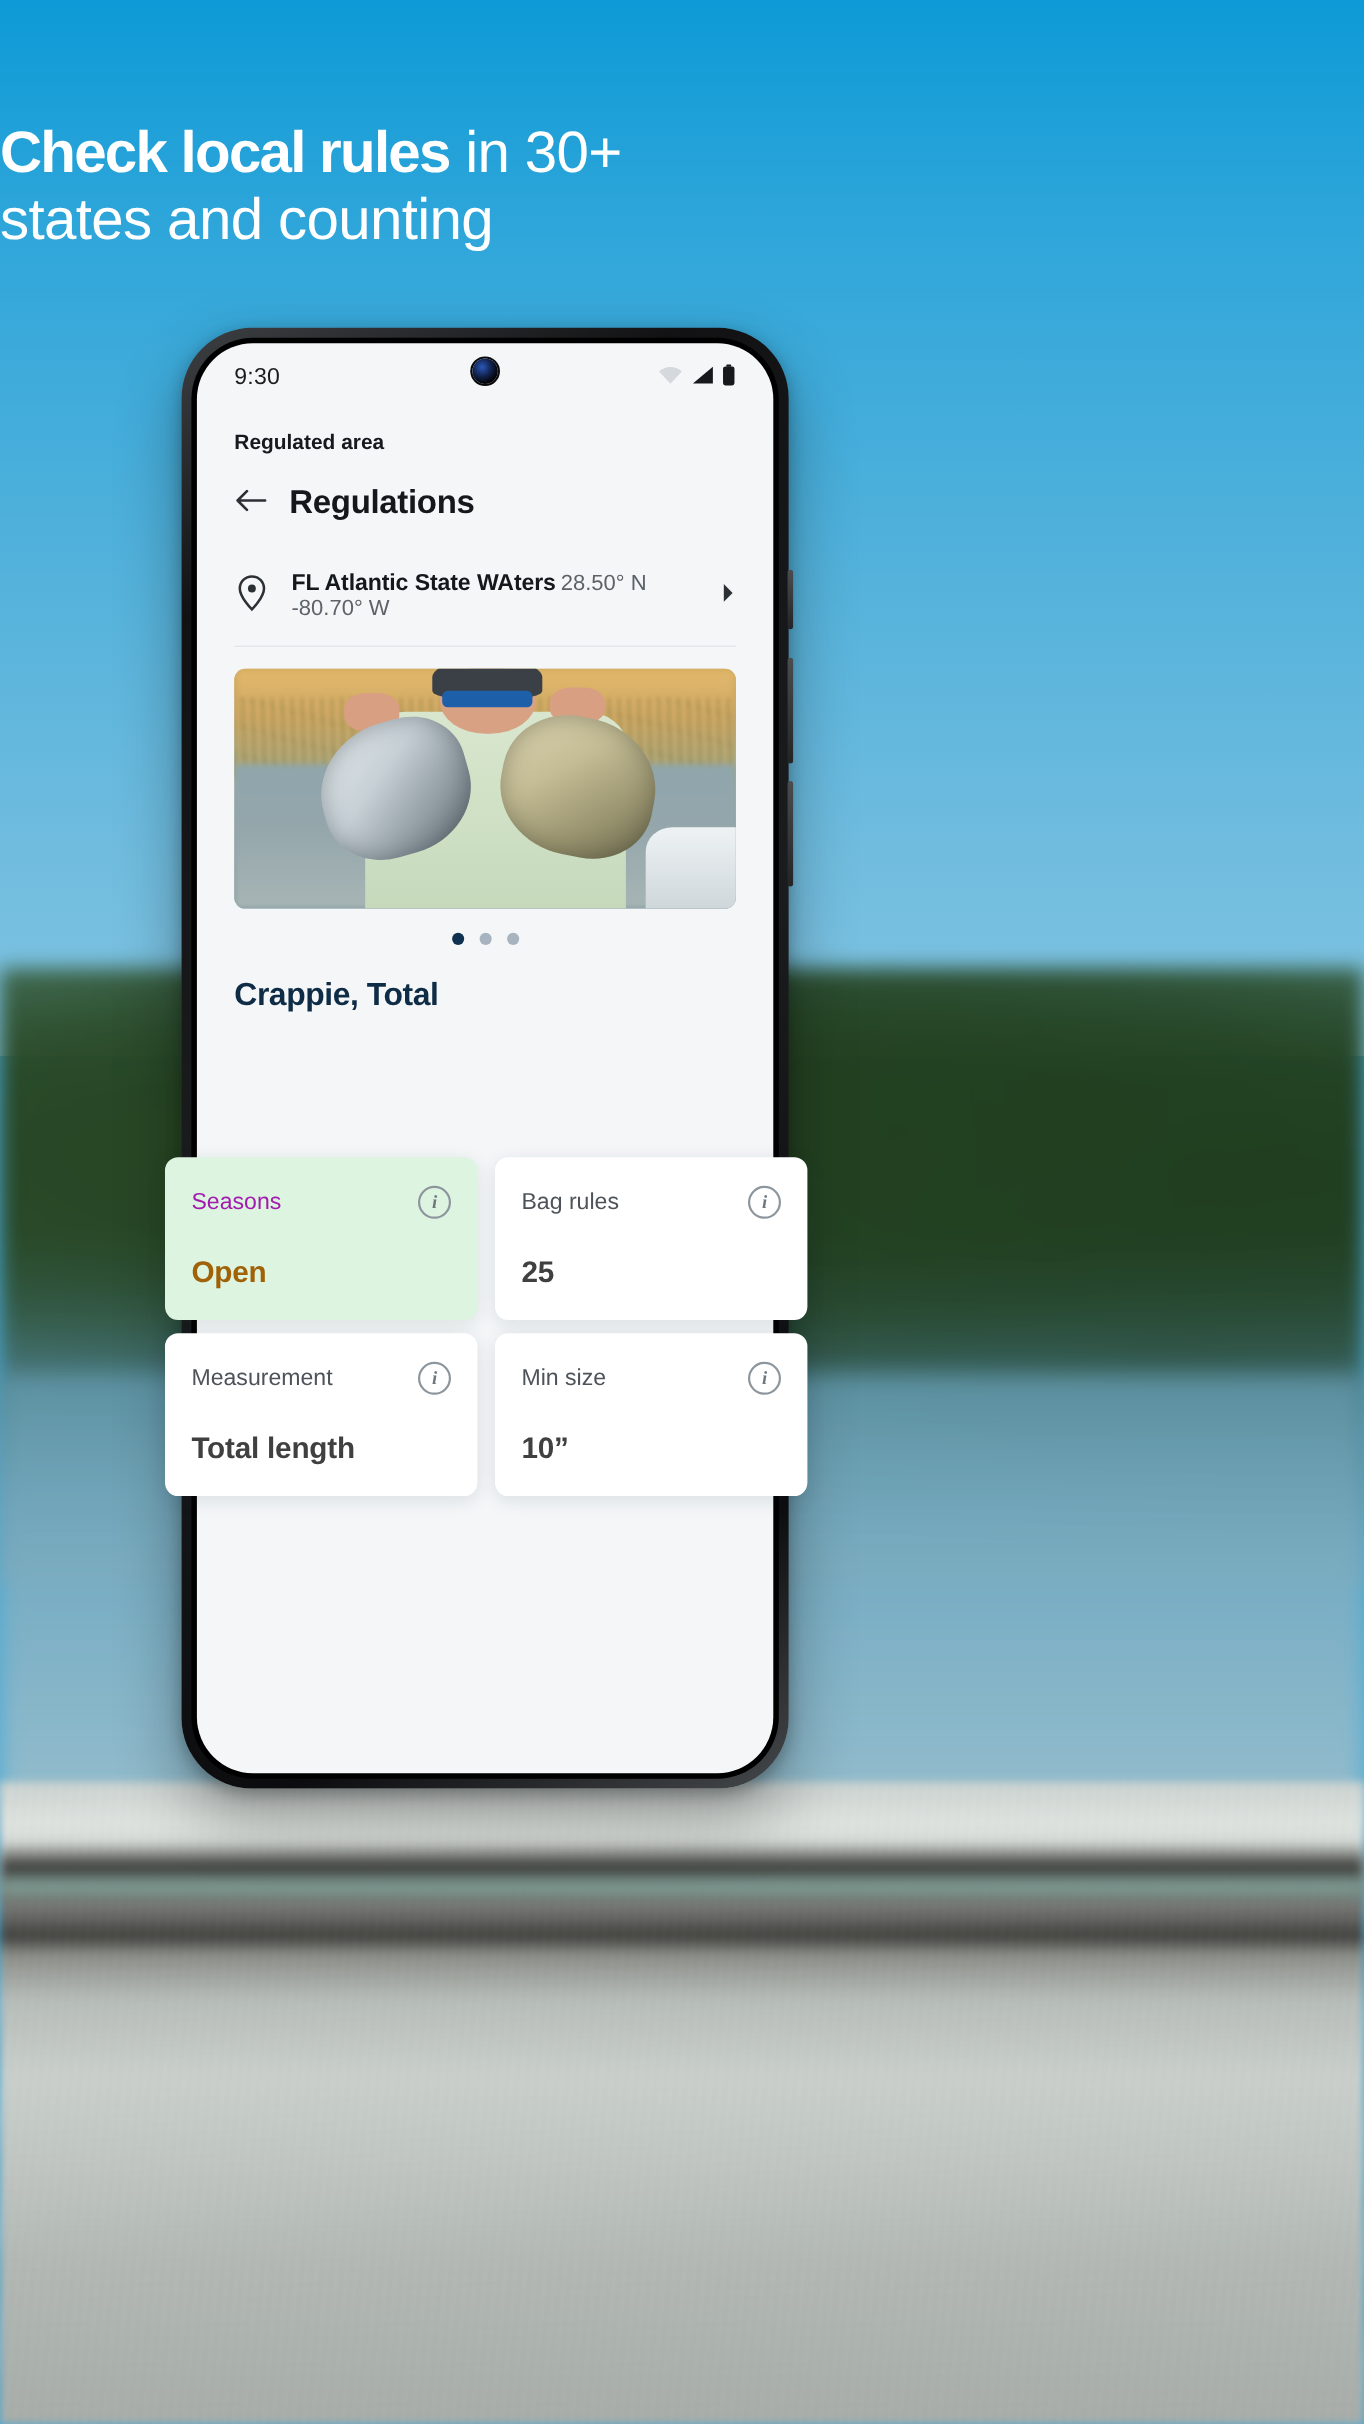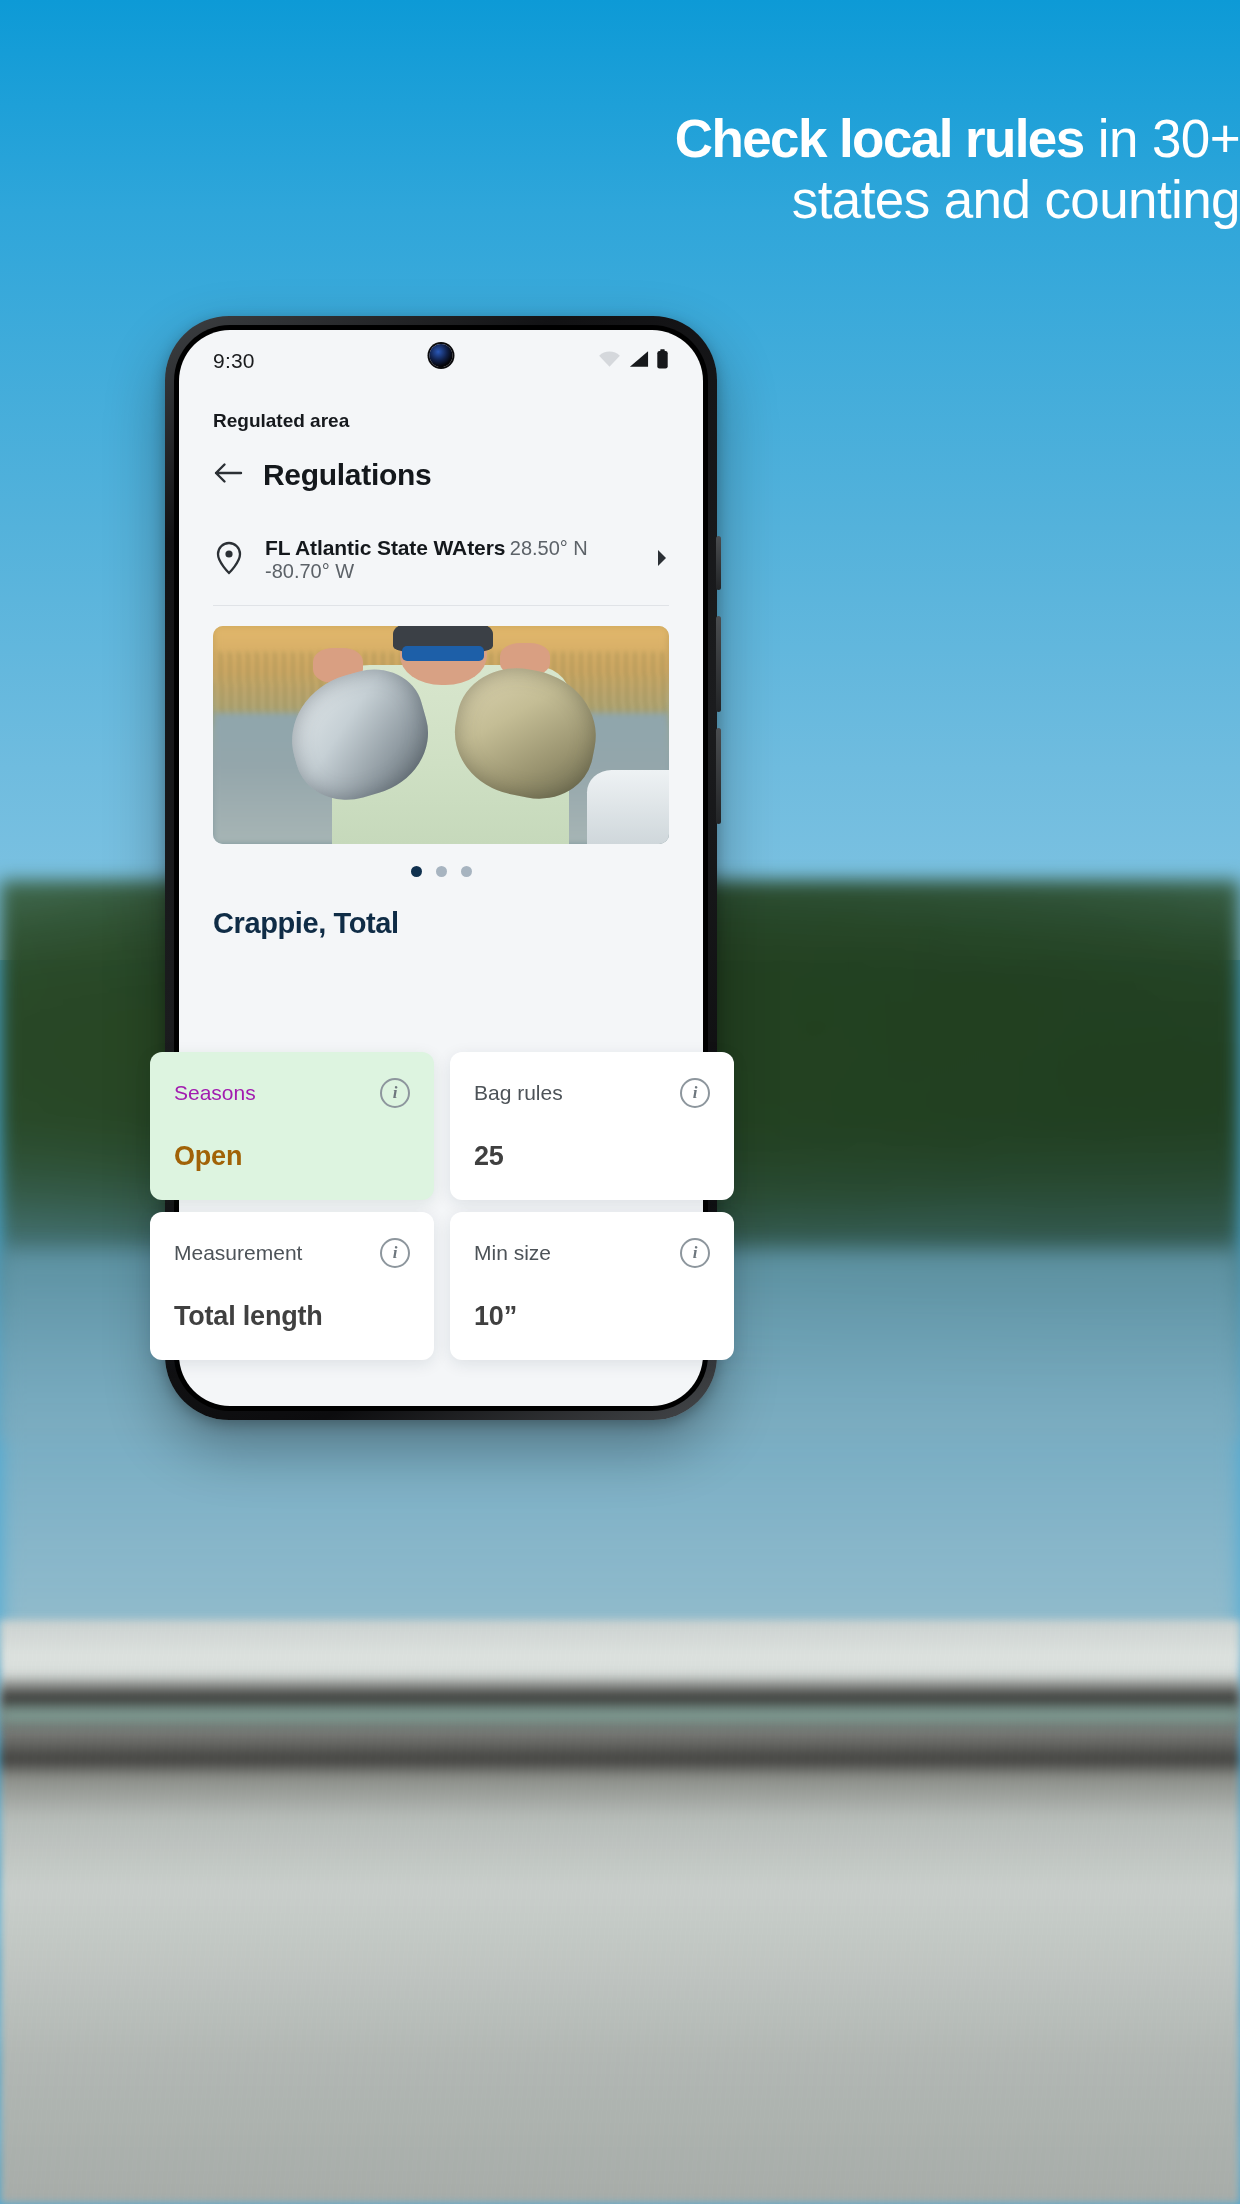--- a/index.html
+++ b/index.html
@@ -50,30 +50,30 @@
   }
   #bg-mint {
     position:absolute; left:0; top:1700px; width:1240px; height:30px;
     background:linear-gradient(180deg, rgba(170,225,210,0.0), rgba(160,220,205,0.55), rgba(170,225,210,0.0));
     filter:blur(6px);
   }
 
   
   #headline {
     position:absolute; left:0; top:108px; width:1240px;
-    text-align:right; color:#ffffff;
+    text-align:left; color:#ffffff;
     line-height:1.16; letter-spacing:-0.5px;
   }
   #headline .ln { display:block; font-size:53px; }
   #headline .strong { font-weight:700; letter-spacing:-1.6px; }
   #headline .light  { font-weight:400; letter-spacing:-0.6px; }
 
   
   #phone {
-    position:absolute; left:165px; top:316px; width:552px; height:1104px;
+    position:absolute; left:165px; top:298px; width:552px; height:1328px;
     border-radius:64px;
     background:linear-gradient(150deg,#3d4043 0%, #121214 16%, #1b1c1e 50%, #0c0c0e 84%, #45484b 100%);
     box-shadow:0 26px 60px rgba(0,0,0,0.33), 0 4px 14px rgba(0,0,0,0.25);
     padding:9px;
   }
   #phone-inner {
     width:100%; height:100%; border-radius:56px;
     background:#000; padding:5px; overflow:hidden;
   }
   #screen {

